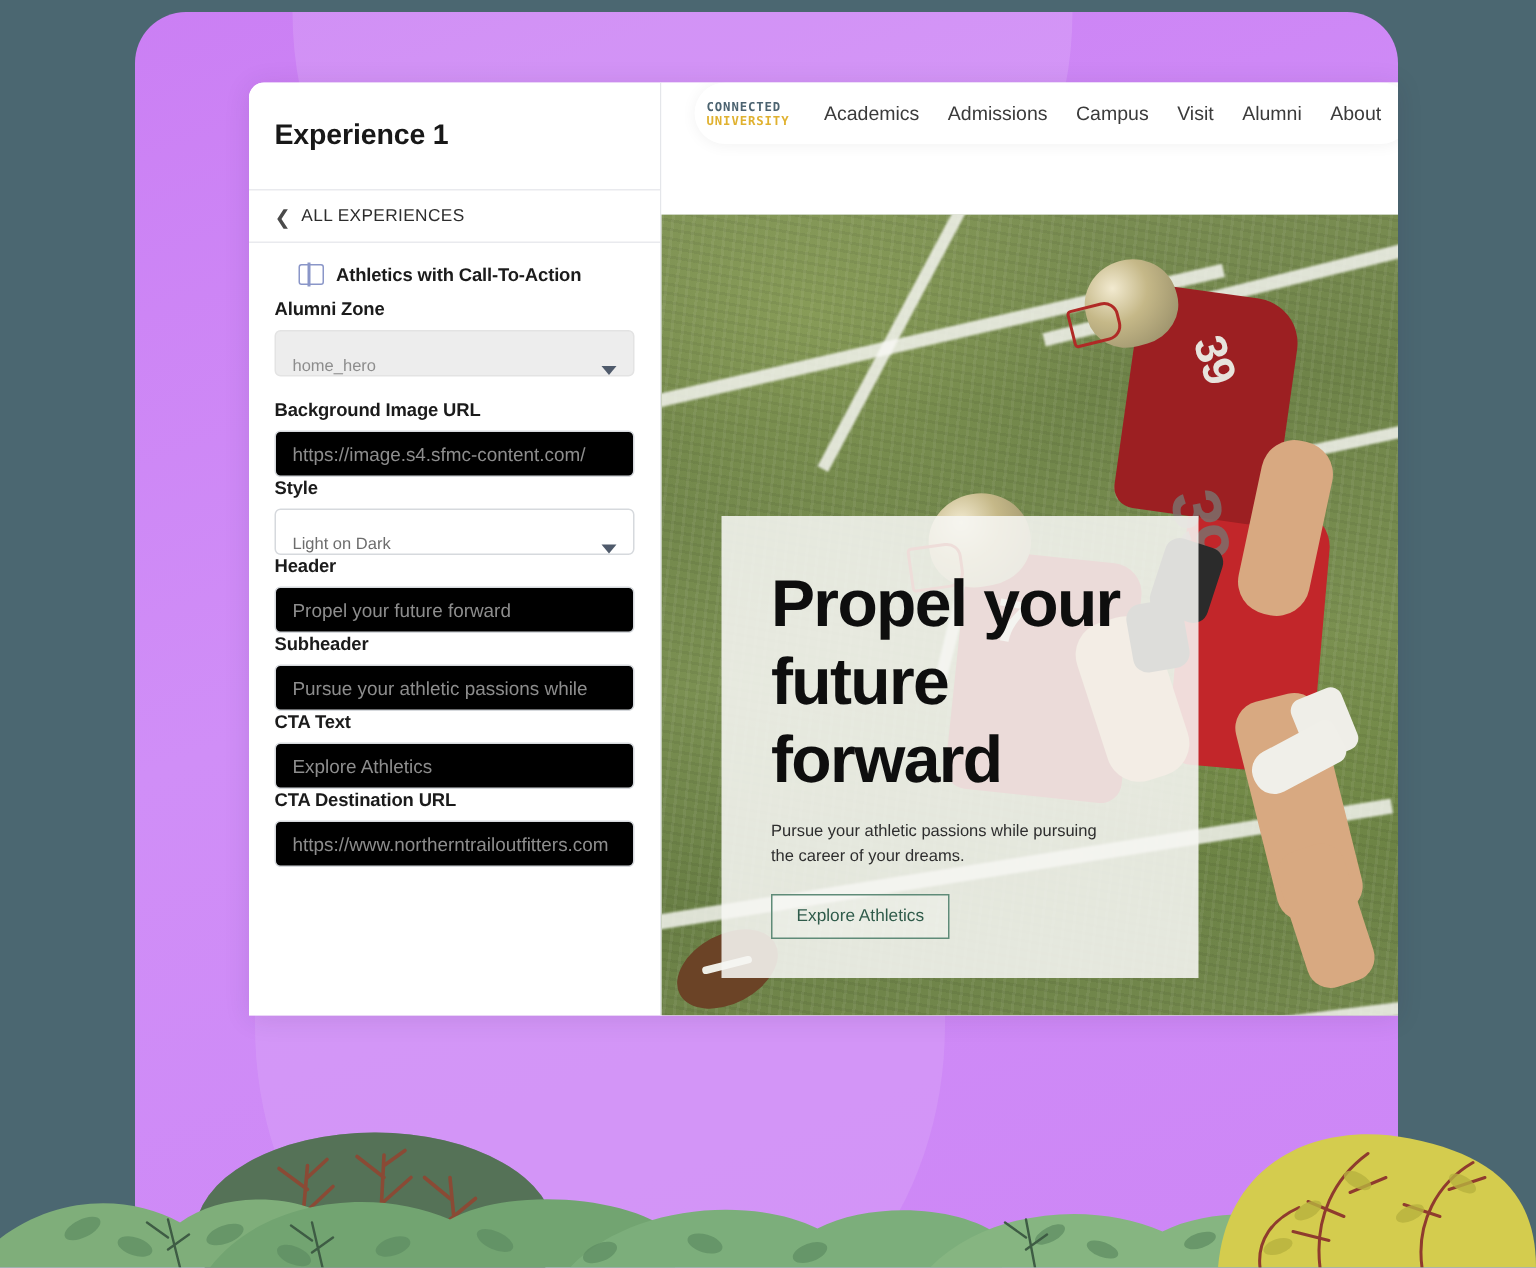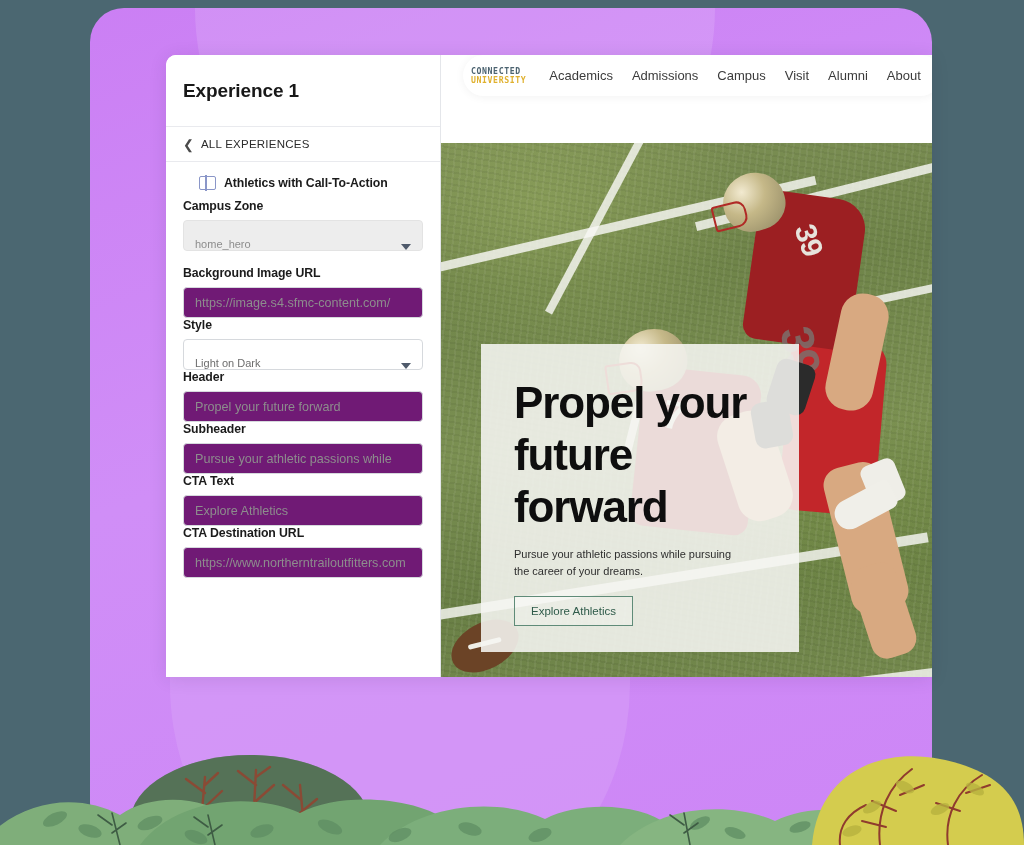--- a/index.html
+++ b/index.html
@@ -133,21 +133,21 @@
     letter-spacing: -0.1px;
   }
   .field-group { }
   .field-group.tight { margin-bottom: 15px; }
 
   .input-box {
     width: 100%;
     height: 31px;
     border: 1px solid #d6d9dd;
     border-radius: 4px;
-    background: #701a75;
+    background: #000000;
     display: flex;
     align-items: center;
     padding: 0 11px;
     font-size: 12.6px;
     color: #8d8d8d;
     cursor: text;
     white-space: nowrap;
     overflow: hidden;
   }
   .select-box {
@@ -394,21 +394,21 @@
     </div>
 
     <div class="form-area">
 
       <div class="component-row">
         <span class="layout-icon"></span>
         <span class="component-name">Athletics with Call-To-Action</span>
       </div>
 
       <div class="field-group tight">
-        <div class="field-label">Campus Zone</div>
+        <div class="field-label">Alumni Zone</div>
         <div class="select-box disabled">
           <span>home_hero</span>
           <span class="caret"></span>
         </div>
       </div>
 
       <div class="field-group">
         <div class="field-label">Background Image URL</div>
         <div class="input-box">
           <span>https://image.s4.sfmc-content.com/</span>

